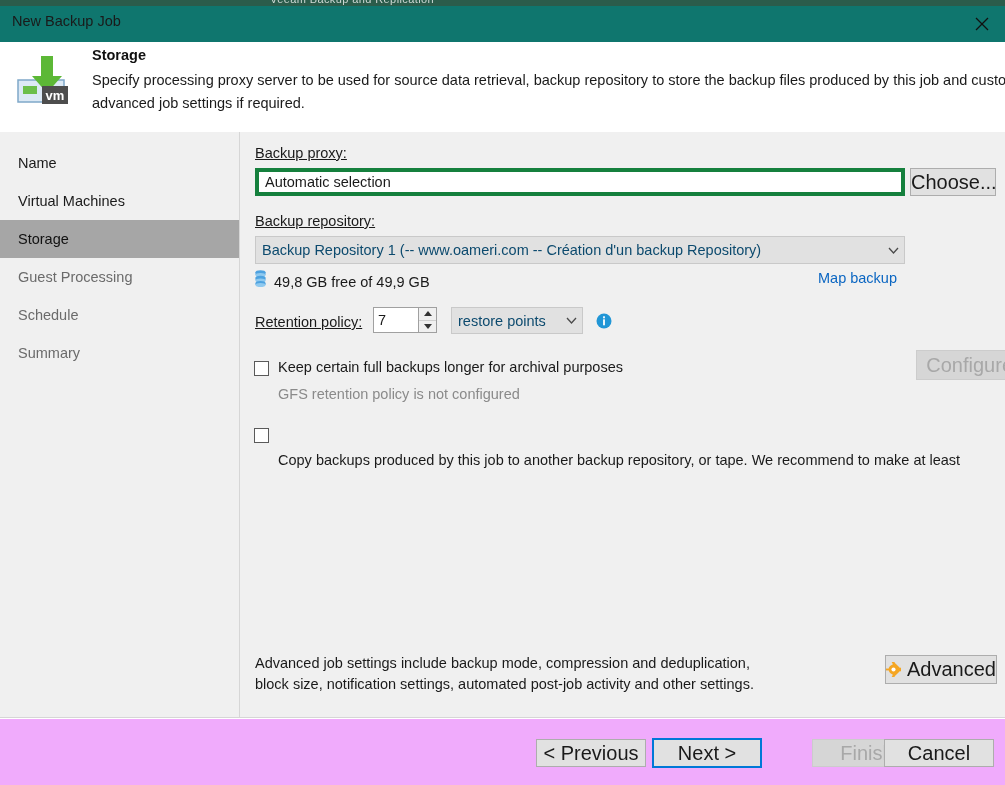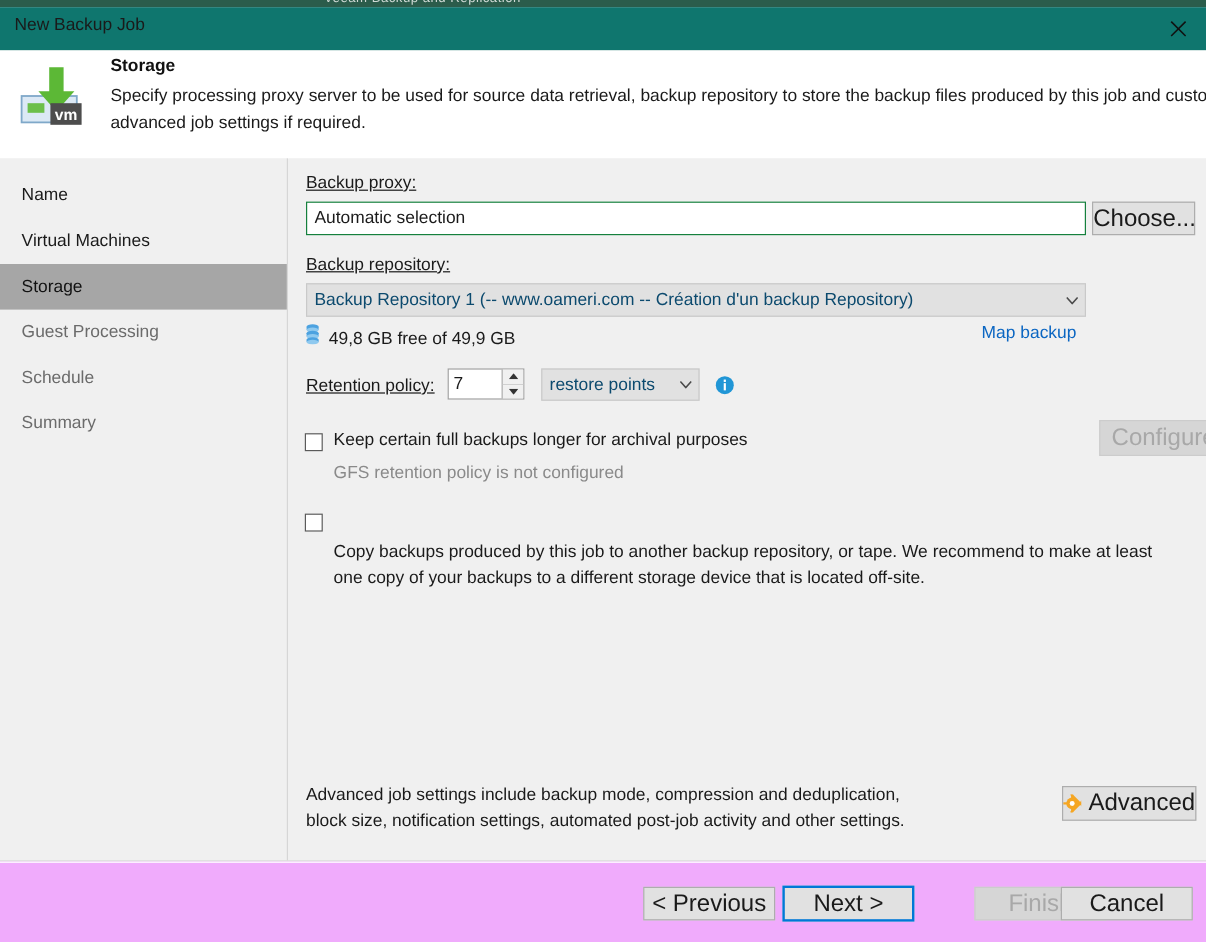--- a/index.html
+++ b/index.html
@@ -153,21 +153,21 @@
     font-size: 14.5px;
     color: #1a1a1a;
     white-space: nowrap;
     text-decoration: underline;
   }
 
   
   .txtbox {
     position: absolute;
     background: #ffffff;
-    border: 1px solid #15803d;
+    border: 4px solid #15803d;
     font-family: "Liberation Sans", sans-serif;
     font-size: 14.5px;
     color: #1a1a1a;
     padding: 0 6px;
     outline: none;
   }
 
   
   .combo {
     position: absolute;
@@ -454,21 +454,20 @@
       <span class="cbox"></span>
       <span>Keep certain full backups longer for archival purposes</span>
     </div>
     <div class="subtext" style="left:37px; top:254px;">GFS retention policy is not configured</div>
     <button class="btn disabled" style="left:631px; top:218px; width:124px; height:30px;">Configure...</button>
 
     <div class="cbrow" style="left:13px; top:294px;">
       <span class="cbox"></span>
     </div>
     <div class="bodytext" style="left:37px; top:317px;">Copy backups produced by this job to another backup repository, or tape. We recommend to make at least</div>
-    <div class="bodytext" style="left:37px; top:339px;">one copy of your backups to a different storage device that is located off-site.</div>
 
     <div class="bodytext" style="left:14px; top:520px;">Advanced job settings include backup mode, compression and deduplication,</div>
     <div class="bodytext" style="left:14px; top:541px;">block size, notification settings, automated post-job activity and other settings.</div>
     <button class="btn iconbtn" style="left:644px; top:523px; width:112px; height:29px;">
       <span style="display:flex;">
         <svg width="15" height="15" viewBox="0 0 16 16">
           <g fill="#f5a623">
             <rect x="7" y="0" width="2" height="16"></rect>
             <rect x="0" y="7" width="16" height="2"></rect>
             <rect x="1.2" y="12" width="16" height="2" transform="rotate(-45 8 8)"></rect>

